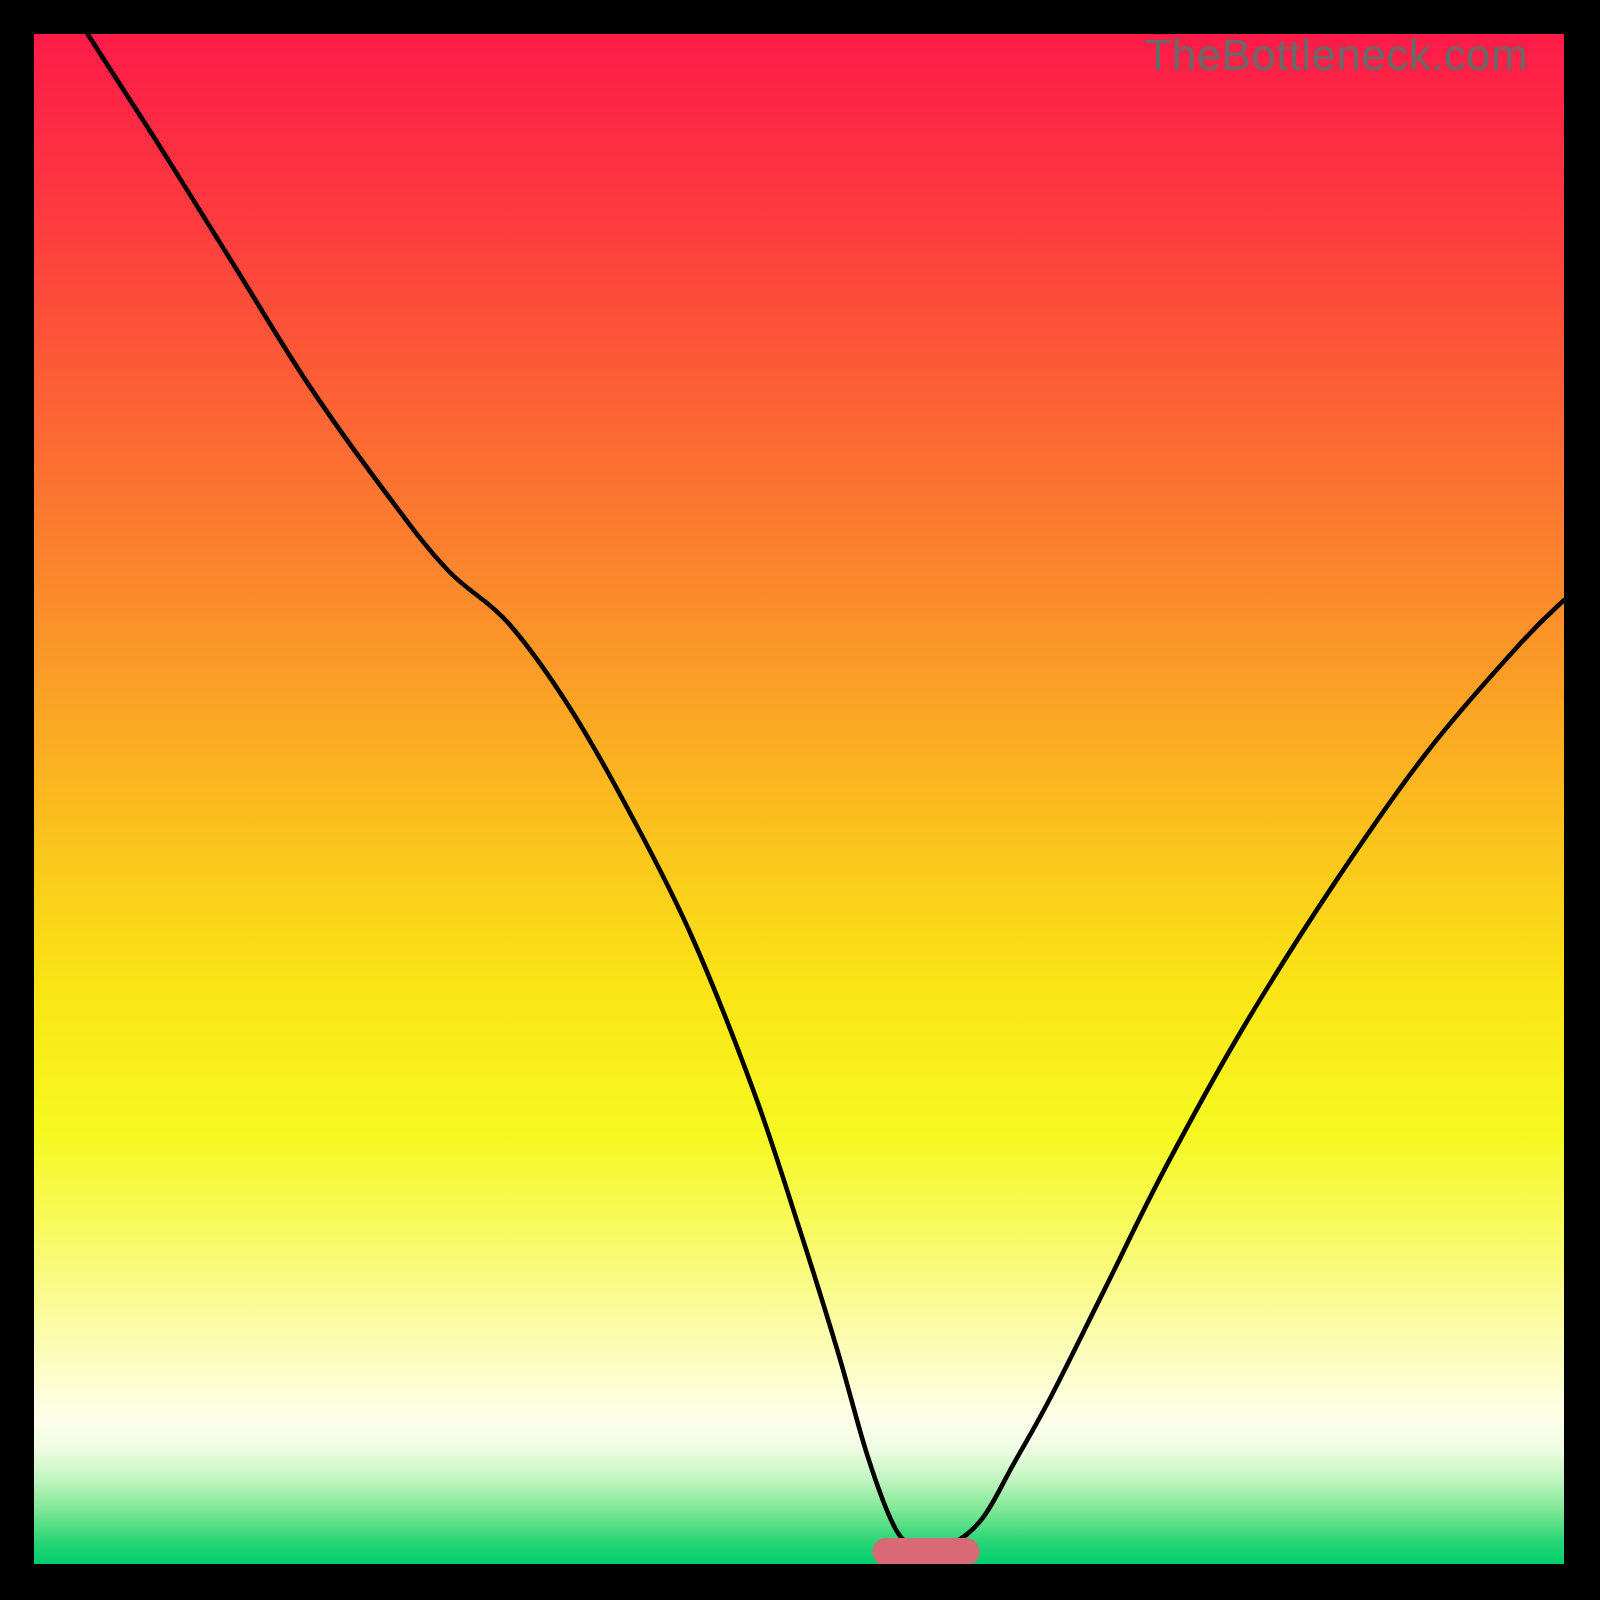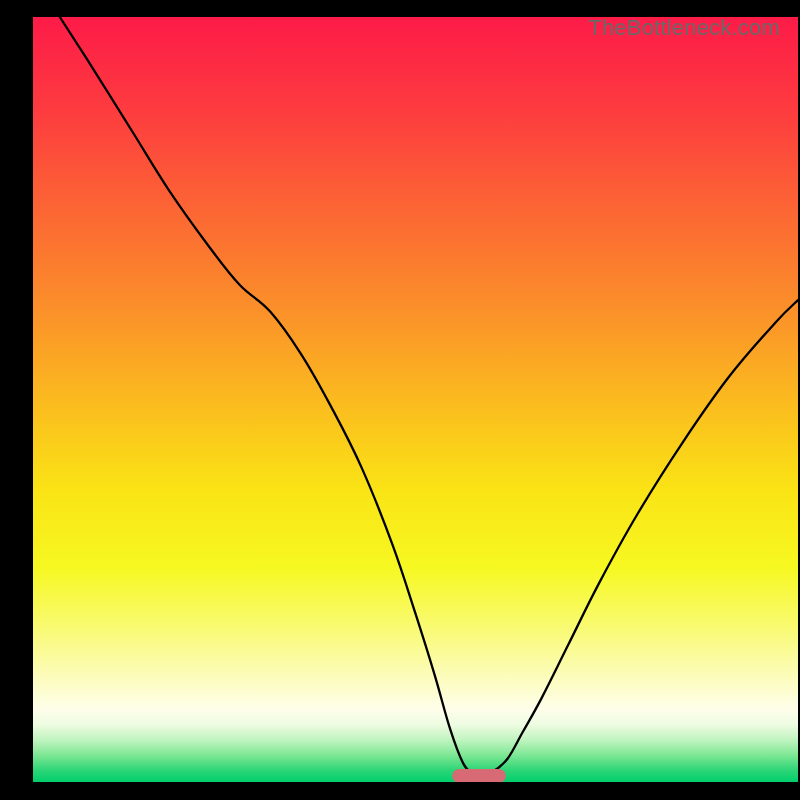--- a/index.html
+++ b/index.html
@@ -10,21 +10,20 @@
     background: #000000;
     overflow: hidden;
   }
   .frame {
     position: absolute;
     left: 17px;
     top: 17px;
     width: 765px;
     height: 765px;
     background: #000;
-    margin-left: 16px;
   }
   .watermark {
     position: absolute;
     right: 18px;
     top: -2px;
     font-family: Arial, Helvetica, sans-serif;
     font-size: 22px;
     font-weight: 500;
     color: #696969;
     letter-spacing: 0.2px;

